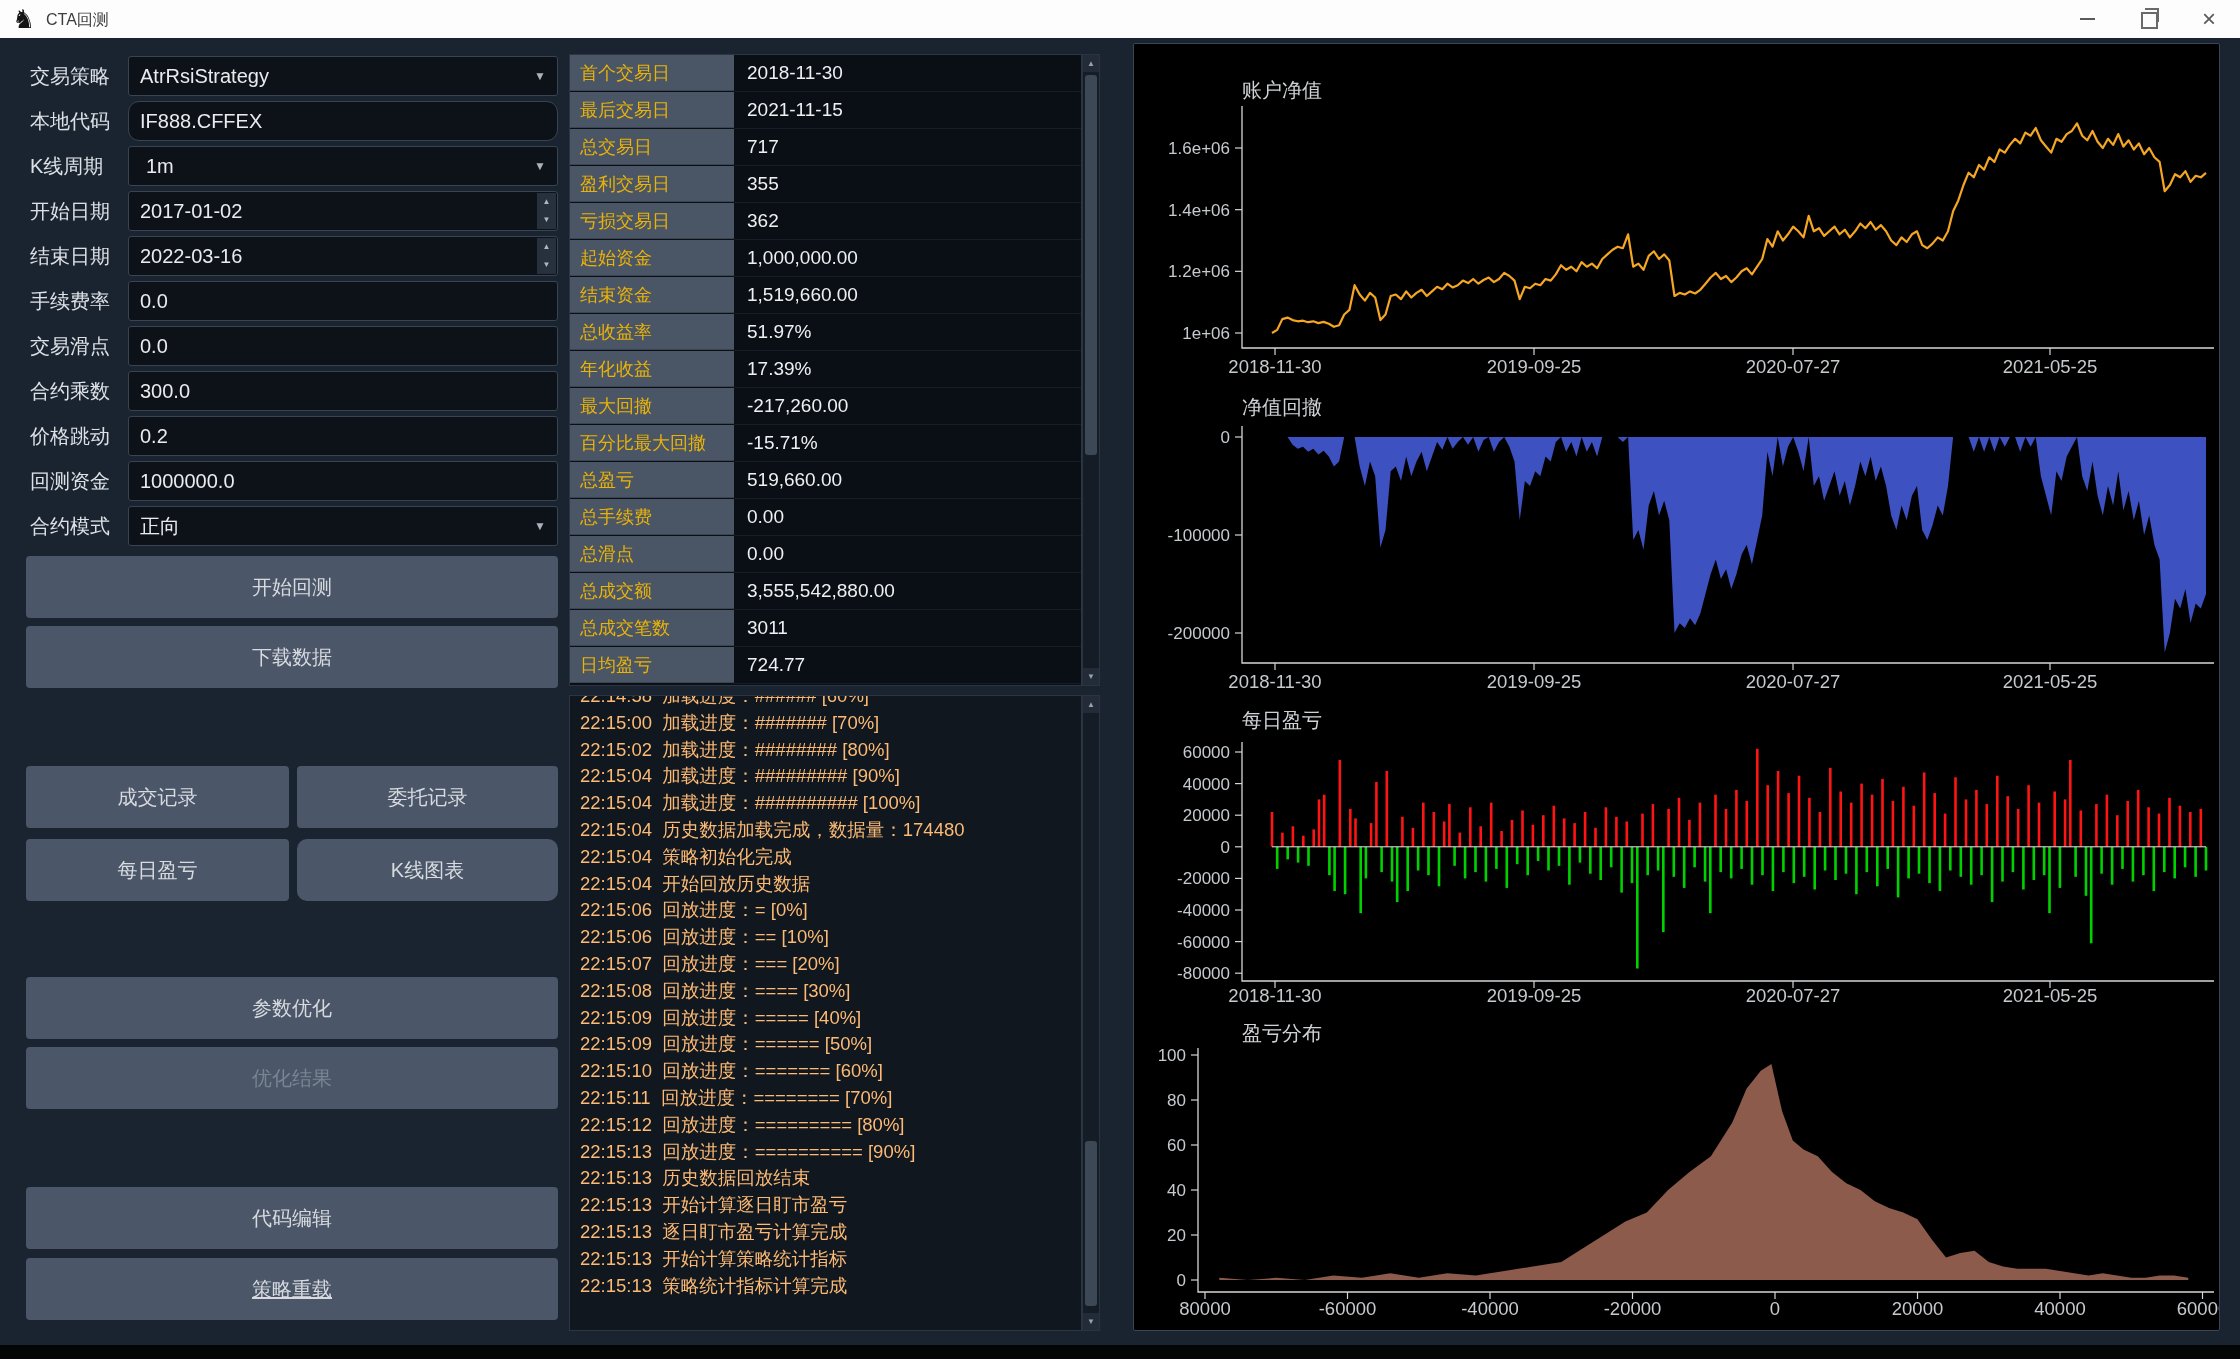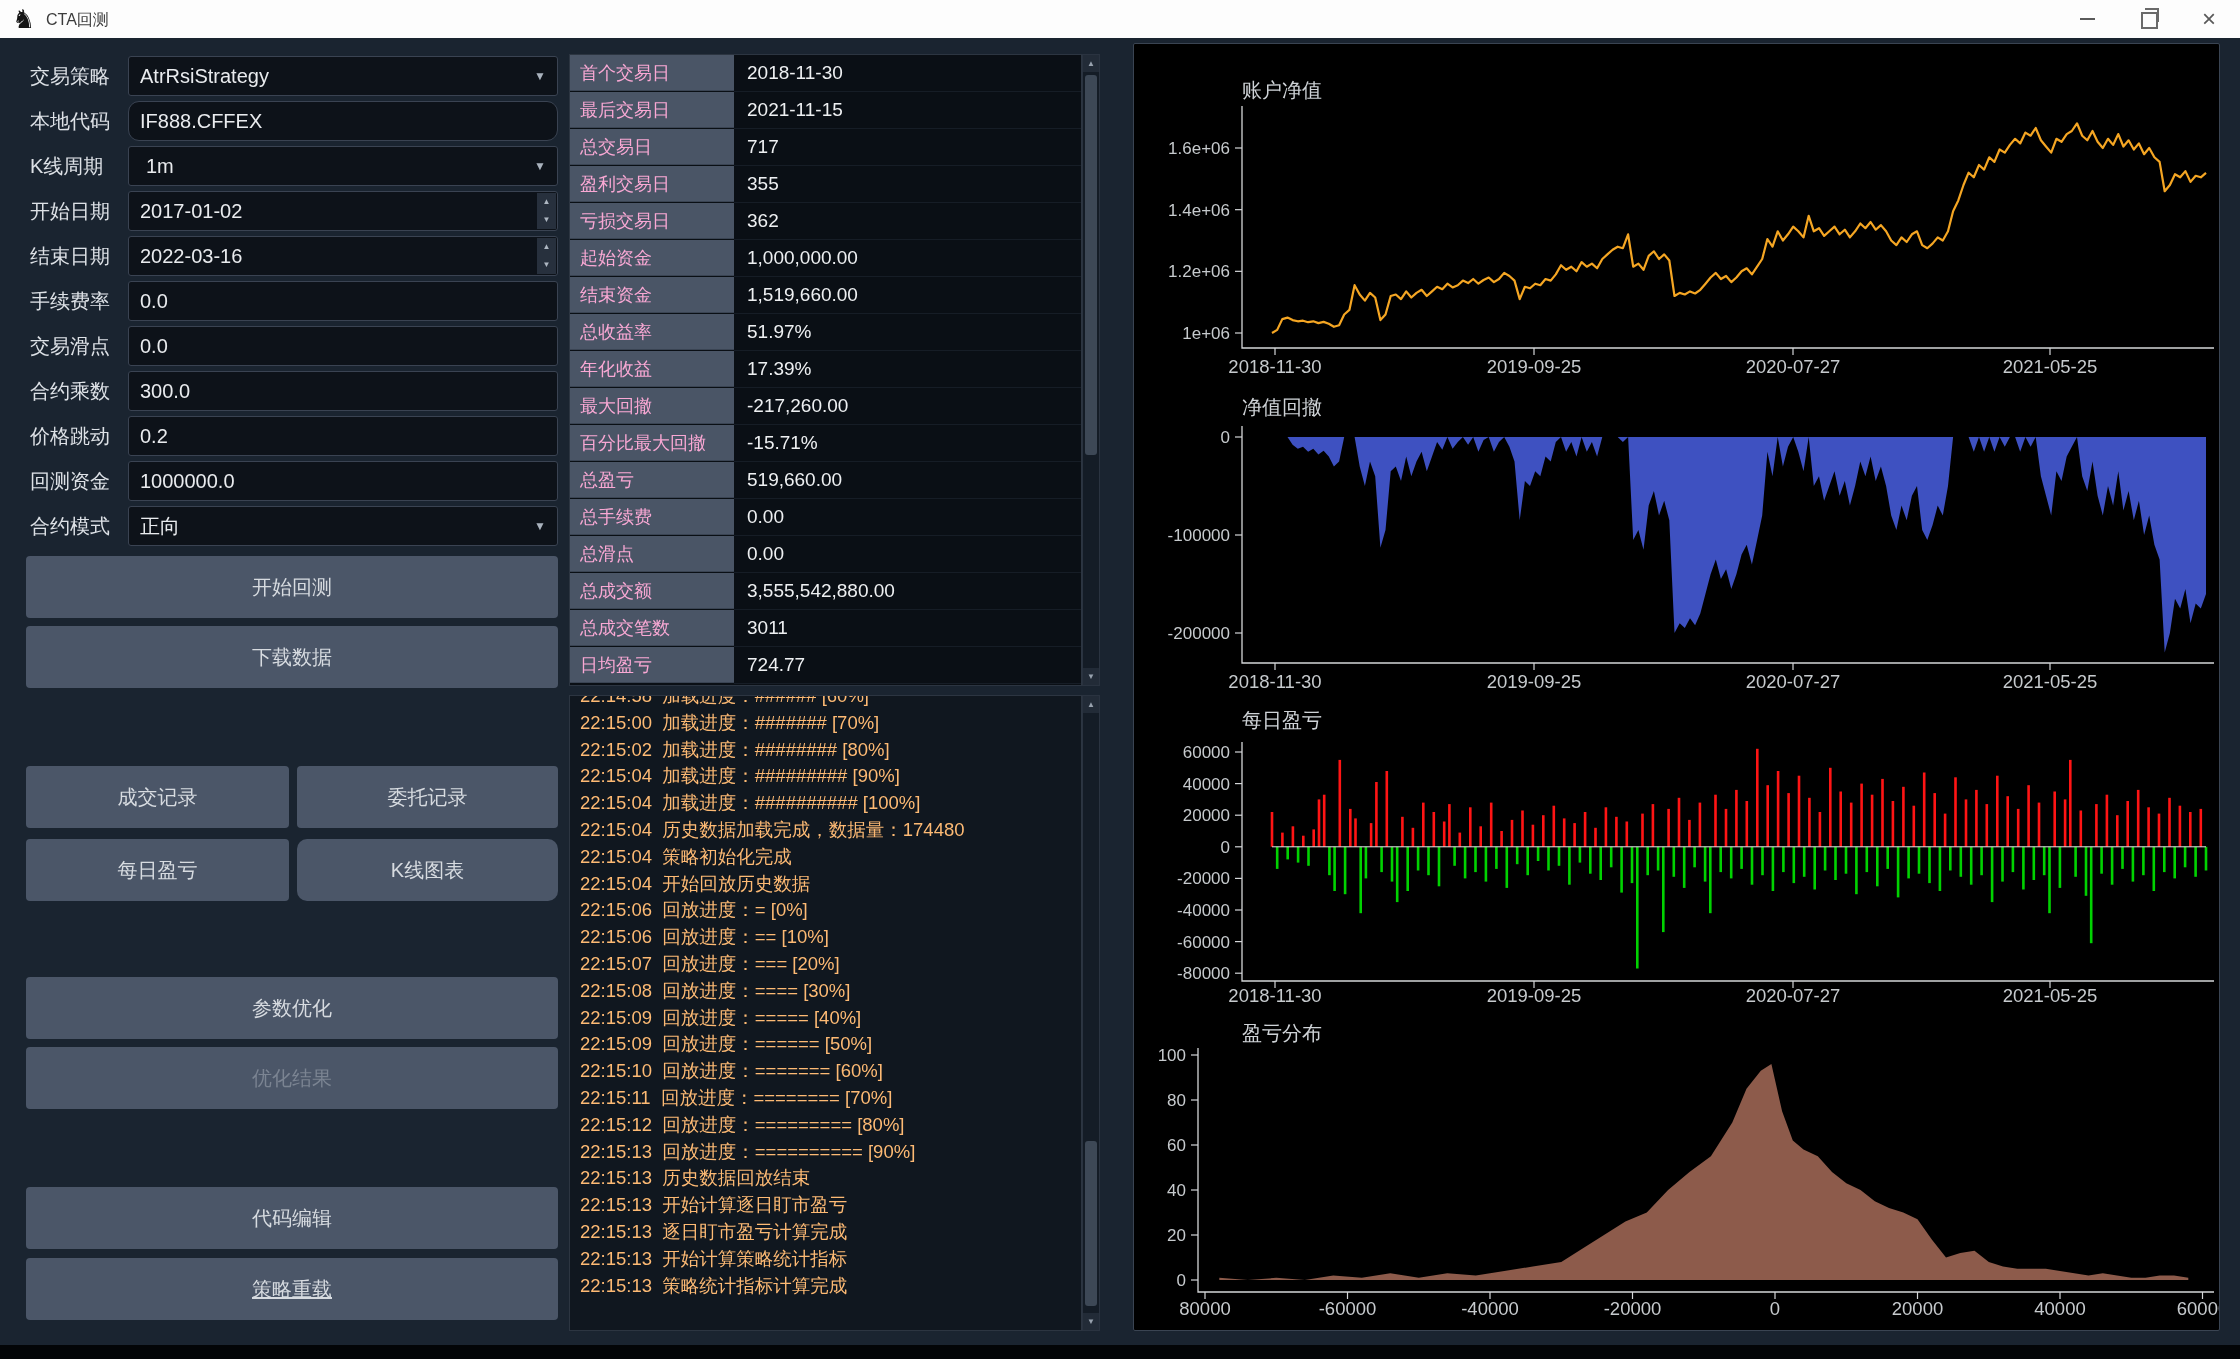--- a/index.html
+++ b/index.html
@@ -25,21 +25,21 @@
   .spin .su{top:0;border-bottom:1px solid #1a222c;} .spin .sd{top:18px;}
   .btn{position:absolute;left:26px;width:532px;height:62px;background:#4b5668;border-radius:4px;
        display:flex;align-items:center;justify-content:center;font-size:20px;color:#d7dbe0;}
   .btn.half-l{width:263px;} .btn.half-r{left:297px;width:261px;}
   .btn.disabled{color:#7b8492;}
   
   #stats{position:absolute;left:569px;top:54px;width:513px;height:632px;background:#0a0f15;
          border:1px solid #2c3541;box-sizing:border-box;overflow:hidden;}
   .srow{position:absolute;left:0;width:100%;height:37px;}
   .srow .sl{position:absolute;left:0;top:0;width:164px;height:36px;background:#4a5566;border-bottom:1px solid #3a4453;
-            font-size:18px;color:#f9a8d4;line-height:36px;padding-left:10px;box-sizing:border-box;}
+            font-size:18px;color:#eab308;line-height:36px;padding-left:10px;box-sizing:border-box;}
   .srow .sv{position:absolute;left:164px;top:0;right:0;height:36px;border-bottom:1px solid #161d26;
             font-size:19px;color:#eef0f2;line-height:36px;padding-left:13px;}
   
   .sb{position:absolute;width:18px;background:#141c26;border:1px solid #2a3340;box-sizing:border-box;}
   .sb .ar{position:absolute;left:0;width:16px;height:17px;background:#222b37;color:#98a2ae;font-size:8px;
           text-align:center;line-height:17px;}
   .sb .handle{position:absolute;left:2px;width:12px;background:#3d4856;border-radius:3px;}
   
   #log{position:absolute;left:569px;top:695px;width:513px;height:636px;background:#10171f;
        border:1px solid #2c3541;box-sizing:border-box;overflow:hidden;}

